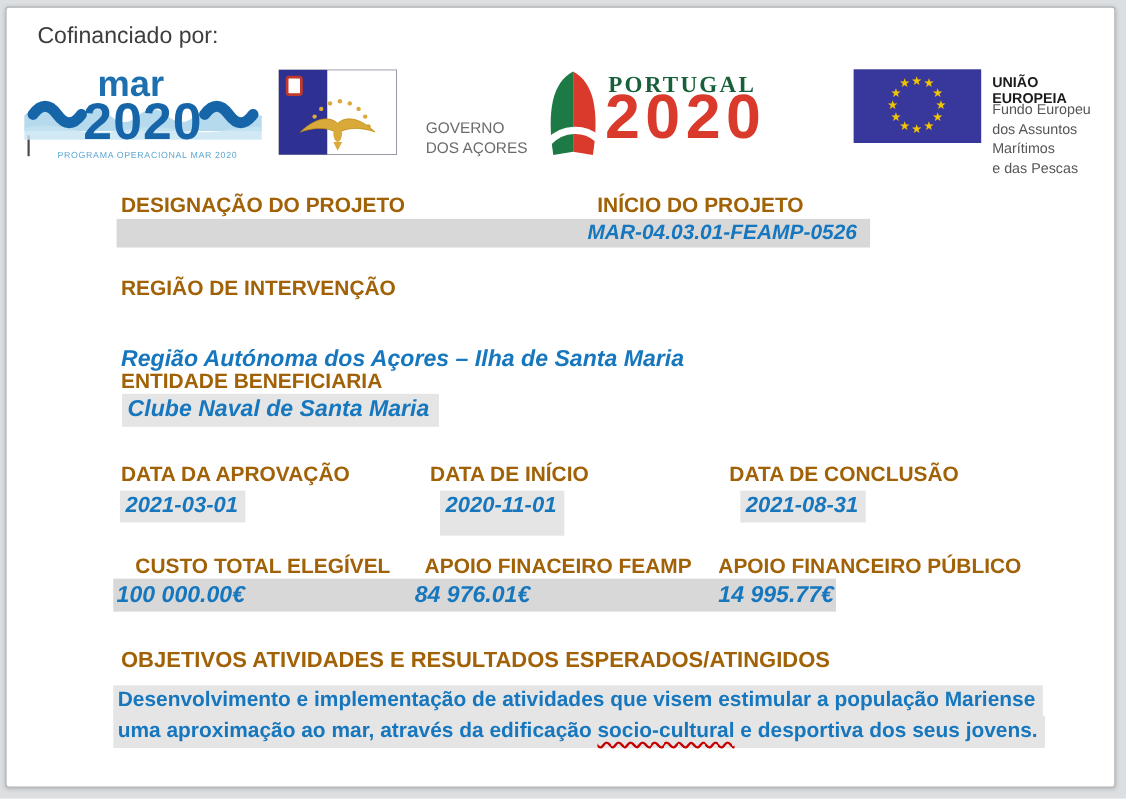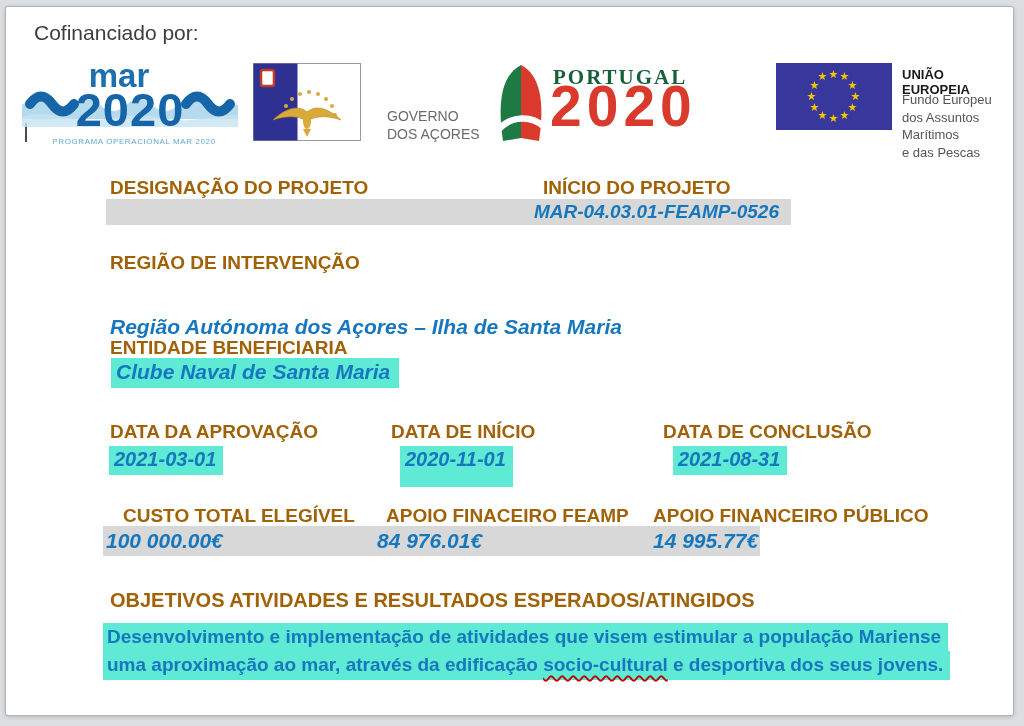--- a/index.html
+++ b/index.html
@@ -30,21 +30,21 @@
            letter-spacing:5px;color:#d93a2b;}
   .eu-flag{left:770px;top:56px;width:116px;height:67px;background:#38379b;}
   .eu-flag span{position:absolute;color:#f2c500;font-size:11px;line-height:11px;}
   .eu-title{left:896px;top:60px;font-size:13px;font-weight:bold;color:#1a1a1a;}
   .eu-sub{left:896px;top:84px;font-size:13px;color:#555;line-height:1.35;}
   .eu-sub span{display:block;}
 
   
   .lbl{font-weight:bold;font-size:19px;color:#a16207;white-space:nowrap;}
   .val{font-weight:bold;font-style:italic;font-size:19px;color:#1777be;white-space:nowrap;}
-  .hl{background:#5eead4;}
+  .hl{background:#e5e5e5;}
   .bar{background:#d8d8d8;}
   .obj{font-weight:bold;font-size:19px;color:#1777be;white-space:nowrap;padding:3px 7px 4px 4px;margin-top:12px;}
   .sq{text-decoration:underline wavy #c40000;text-decoration-thickness:1.5px;text-underline-offset:4px;}
 </style>
 </head>
 <body>
 
 <div class="page">
 
   <div class="abs cofinance">Cofinanciado por:</div>

